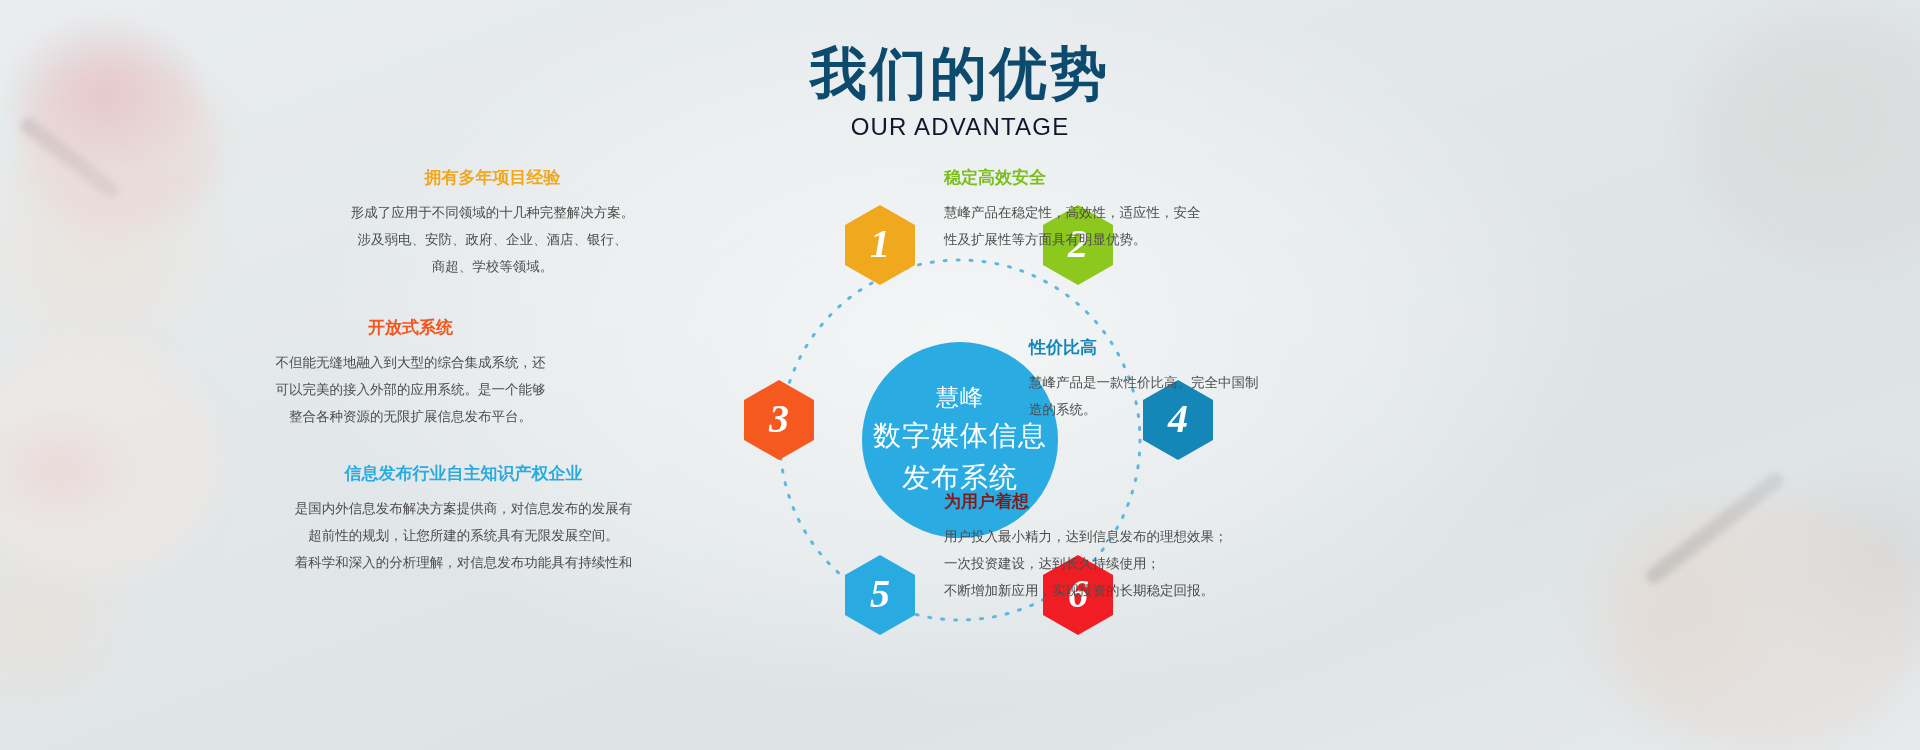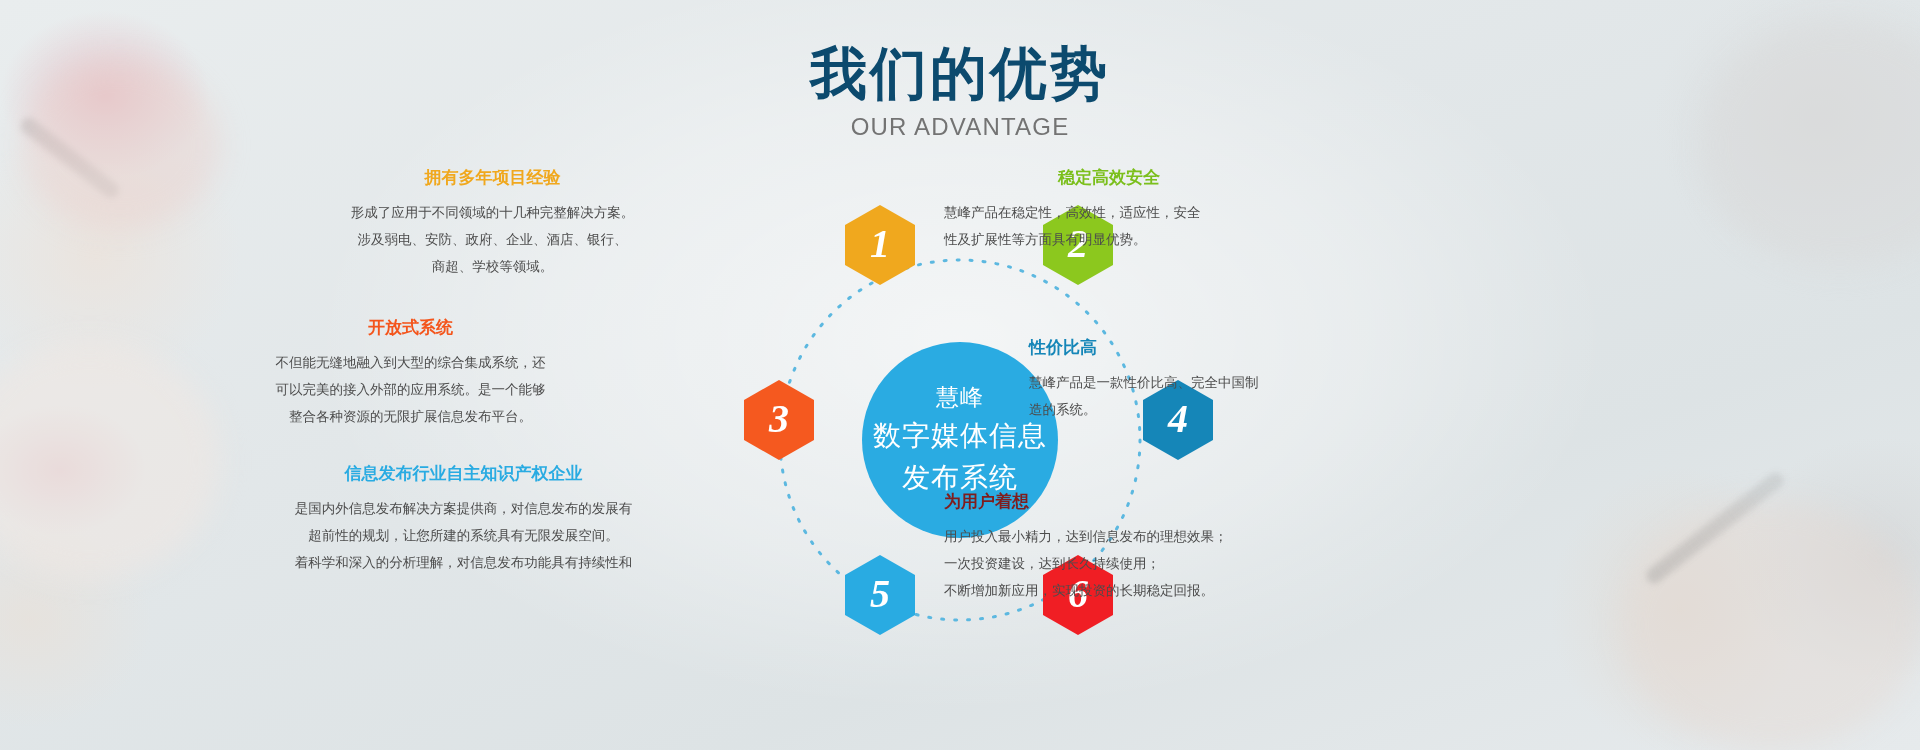--- a/index.html
+++ b/index.html
@@ -119,21 +119,21 @@
 
 <div id="bg-photo">
   <div class="bg-blob" style="left:-40px; top:340px; width:260px; height:240px; background:rgba(240,232,226,0.55);"></div>
   <div class="bg-blob" style="left:20px; top:60px; width:200px; height:170px; background:rgba(236,206,200,0.40);"></div>
   <div class="bg-blob" style="left:1700px; top:20px; width:280px; height:250px; background:rgba(218,218,218,0.45);"></div>
   <div class="bg-blob" style="left:1620px; top:500px; width:300px; height:250px; background:rgba(228,218,210,0.45);"></div>
 </div>
 
 <div id="header">
   <div id="page-title" style="color: #0c4a6e;">我们的优势</div>
-  <div id="page-subtitle" style="color: #737373;">OUR ADVANTAGE</div>
+  <div id="page-subtitle" style="color: #0f172a;">OUR ADVANTAGE</div>
 </div>
 
 <div id="stage">
 
   <svg id="ring-svg" width="1920" height="750">
     <circle id="ring-circle" cx="960" cy="440" r="180" fill="none" stroke="#5cb8e0" stroke-width="3" stroke-linecap="round" stroke-dasharray="2 11"></circle>
   </svg>
 
   <div id="center-circle" style="background: rgb(42, 171, 226); color: rgb(255, 255, 255);">
     <div class="cc-line lead">慧峰</div>
@@ -163,21 +163,21 @@
   <div class="item right-align" id="item-1">
     <div class="head" style="color: rgb(240, 168, 30);">拥有多年项目经验</div>
     <div class="body">
         <div>形成了应用于不同领域的十几种完整解决方案。</div>
         <div>涉及弱电、安防、政府、企业、酒店、银行、</div>
         <div>商超、学校等领域。</div>
       </div>
   </div>
 
   <div class="item left-align" id="item-2">
-    <div class="head" style="color: rgb(123, 191, 28); text-align: center;">稳定高效安全</div>
+    <div class="head" style="color: rgb(123, 191, 28);">稳定高效安全</div>
     <div class="body">
         <div>慧峰产品在稳定性，高效性，适应性，安全</div>
         <div>性及扩展性等方面具有明显优势。</div>
       </div>
   </div>
 
   <div class="item right-align" id="item-3">
     <div class="head" style="color: rgb(244, 85, 28);">开放式系统</div>
     <div class="body">
         <div>不但能无缝地融入到大型的综合集成系统，还</div>

